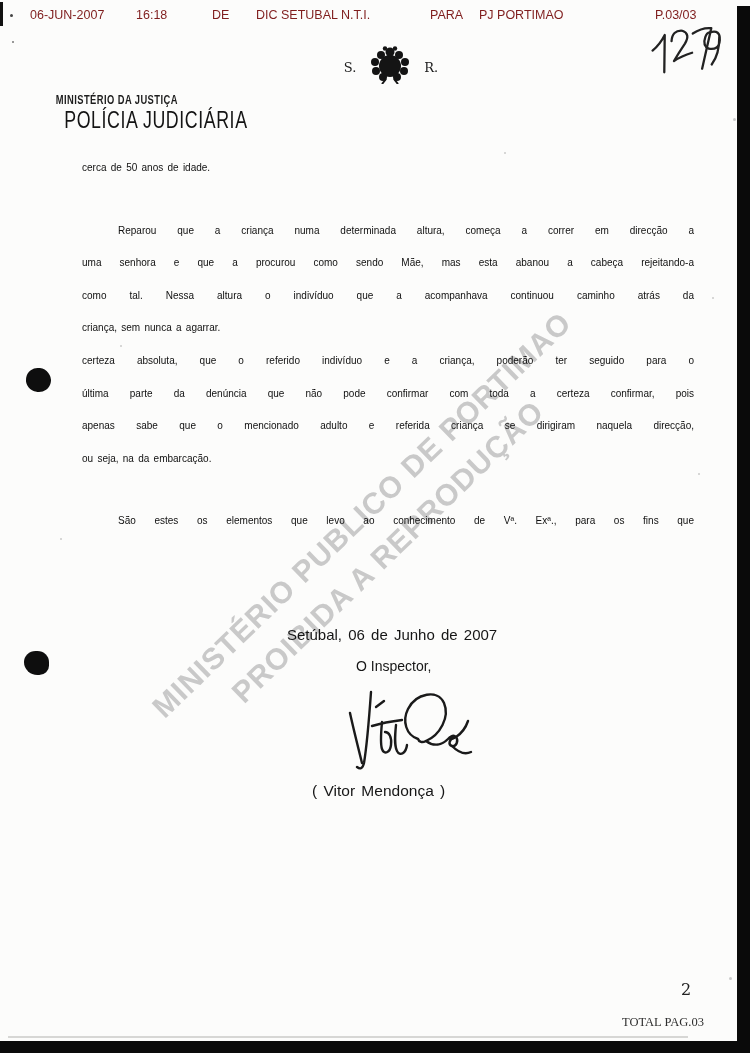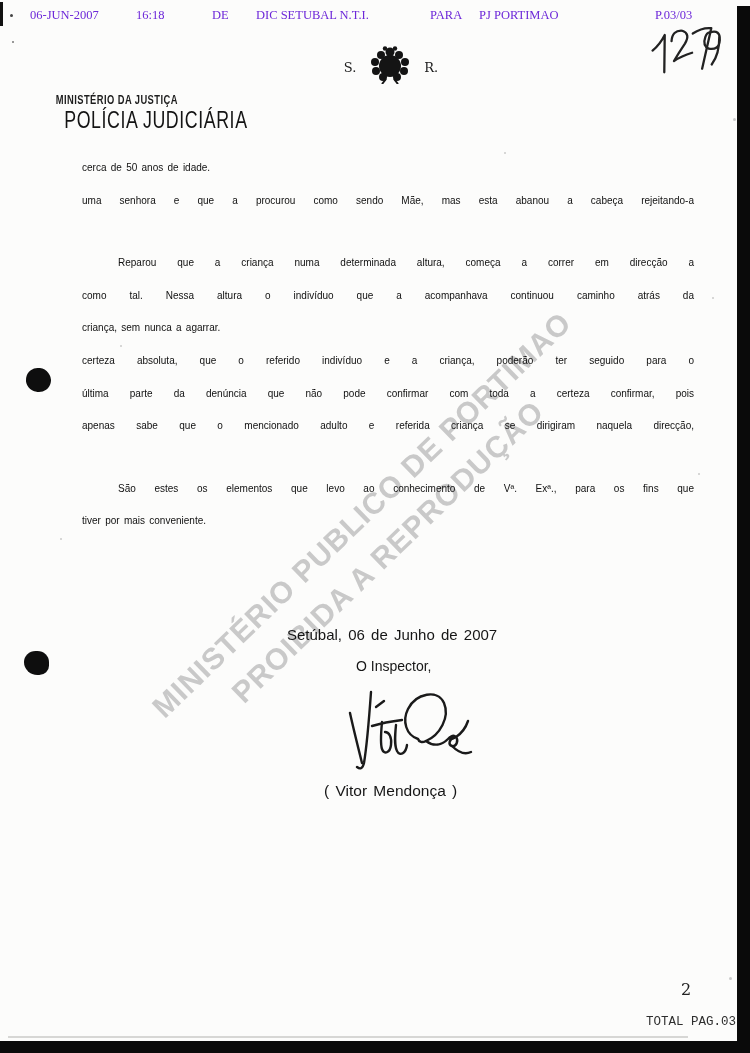--- a/index.html
+++ b/index.html
@@ -7,21 +7,21 @@
     position:relative;
     width:750px;height:1053px;
     background:#fcfcfb;
     font-family:"Liberation Sans",sans-serif;
     color:#161616;
     overflow:hidden;
     margin:0 auto;
   }
   
   .faxline{position:absolute;top:8px;left:0;width:626px;height:18px;
-    font-family:Liberation Serif, serif;font-size:12.5px;color:#6d28d9;}
+    font-family:Liberation Sans, sans-serif;font-size:12.5px;color:#7f1d1d;}
   .faxline span{position:absolute;white-space:nowrap;}
   .fh-date{left:30px;}
   .fh-time{left:136px;}
   .fh-de{left:212px;}
   .fh-from{left:256px;}
   .fh-para{left:430px;}
   .fh-to{left:479px;}
   .fh-page{left:655px;}
   .edge-sliver{position:absolute;left:0;top:2px;width:3px;height:24px;background:#111;}
   .mark-dot1{position:absolute;left:10px;top:14px;width:3px;height:3px;background:#444;border-radius:50%;}
@@ -53,25 +53,25 @@
   .body-text{position:absolute;left:82px;top:152px;width:612px;z-index:2;}
   .bline{font-size:10px;line-height:32.6px;color:#101010;word-spacing:1.5px;}
   .bline.just{text-align:justify;text-align-last:justify;}
   .bline.indent{text-indent:36px;}
   .bline.gap{margin-top:30px;}
 
   
   .place-date{position:absolute;left:287px;top:626px;font-size:15px;word-spacing:2px;z-index:2;text-align:right;}
   .role{position:absolute;left:356px;top:658px;font-size:14px;z-index:2;}
   .sig{position:absolute;left:340px;top:675px;z-index:2;}
-  .sig-name{position:absolute;left:324px;top:782px;font-size:15.5px;word-spacing:2px;z-index:2;}
+  .sig-name{position:absolute;left:312px;top:782px;font-size:15.5px;word-spacing:2px;z-index:2;}
 
   
   .page-num{position:absolute;left:681px;top:980px;font-family:"DejaVu Serif",serif;font-size:16px;color:#222;}
-  .total-pag{position:absolute;left:622px;top:1015px;font-family:Liberation Mono, monospace;font-size:12.5px;color:#2e2e2e;margin-left:24px;}
+  .total-pag{position:absolute;left:622px;top:1015px;font-family:Liberation Serif, serif;font-size:12.5px;color:#2e2e2e;}
 
   
   .hole{position:absolute;width:25px;height:24px;background:#0e0e0e;border-radius:48% 52% 50% 50%;}
   .hole1{left:26px;top:368px;transform:rotate(8deg);}
   .hole2{left:24px;top:651px;border-radius:50% 50% 42% 58%;}
   .bar-right{position:absolute;left:737px;top:6px;width:13px;height:1047px;background:#0a0a0a;}
   .bar-bottom{position:absolute;left:0;top:1041px;width:750px;height:12px;background:#0a0a0a;}
   .streak{position:absolute;left:8px;top:1036px;width:680px;height:2px;background:#d7d7d5;}
   .speck{position:absolute;background:#b9b9b9;border-radius:50%;opacity:.75;}
 </style>
@@ -133,29 +133,29 @@
   </div>
   <div class="lh-line org">
     <span>POLÍCIA JUDICIÁRIA</span>
   </div>
 
   <div class="wm wm1" style="color: rgb(201, 201, 201);">MINISTÉRIO PUBLICO DE PORTIMAO</div>
   <div class="wm wm2" style="color: rgb(201, 201, 201);">PROIBIDA A REPRODUÇÃO</div>
 
   <div class="body-text">
       <div class="bline">cerca de 50 anos de idade.</div>
+      <div class="bline indent just gap">Reparou que a criança numa determinada altura, começa a correr em direcção a</div>
       <div class="bline just">uma senhora e que a procurou como sendo Mãe, mas esta abanou a cabeça rejeitando-a</div>
-      <div class="bline indent just gap">Reparou que a criança numa determinada altura, começa a correr em direcção a</div>
       <div class="bline just">como tal. Nessa altura o indivíduo que a acompanhava continuou caminho atrás da</div>
       <div class="bline">criança, sem nunca a agarrar.</div>
       <div class="bline just">certeza absoluta, que o referido indivíduo e a criança, poderão ter seguido para o</div>
       <div class="bline just">última parte da denúncia que não pode confirmar com toda a certeza confirmar, pois</div>
       <div class="bline just">apenas sabe que o mencionado adulto e referida criança se dirigiram naquela direcção,</div>
+      <div class="bline">ou seja, na da embarcação.</div>
       <div class="bline indent just gap">São estes os elementos que levo ao conhecimento de Vª. Exª., para os fins que</div>
-      <div class="bline">tiver por mais conveniente.</div>
     </div>
 
   <div class="place-date">Setúbal, 06 de Junho de 2007</div>
   <div class="role">O Inspector,</div>
   <div class="sig">
     <svg width="160" height="105" viewBox="0 0 160 105">
       <g fill="none" stroke="#1a1a1a" stroke-width="2.4" stroke-linecap="round" stroke-linejoin="round">
         <path d="M10,38 C13,52 18,72 22,88"></path>
         <path d="M31,17 C29,45 27,70 24,88 Q22,96 17,92"></path>
         <path d="M36,32 L44,26"></path>

